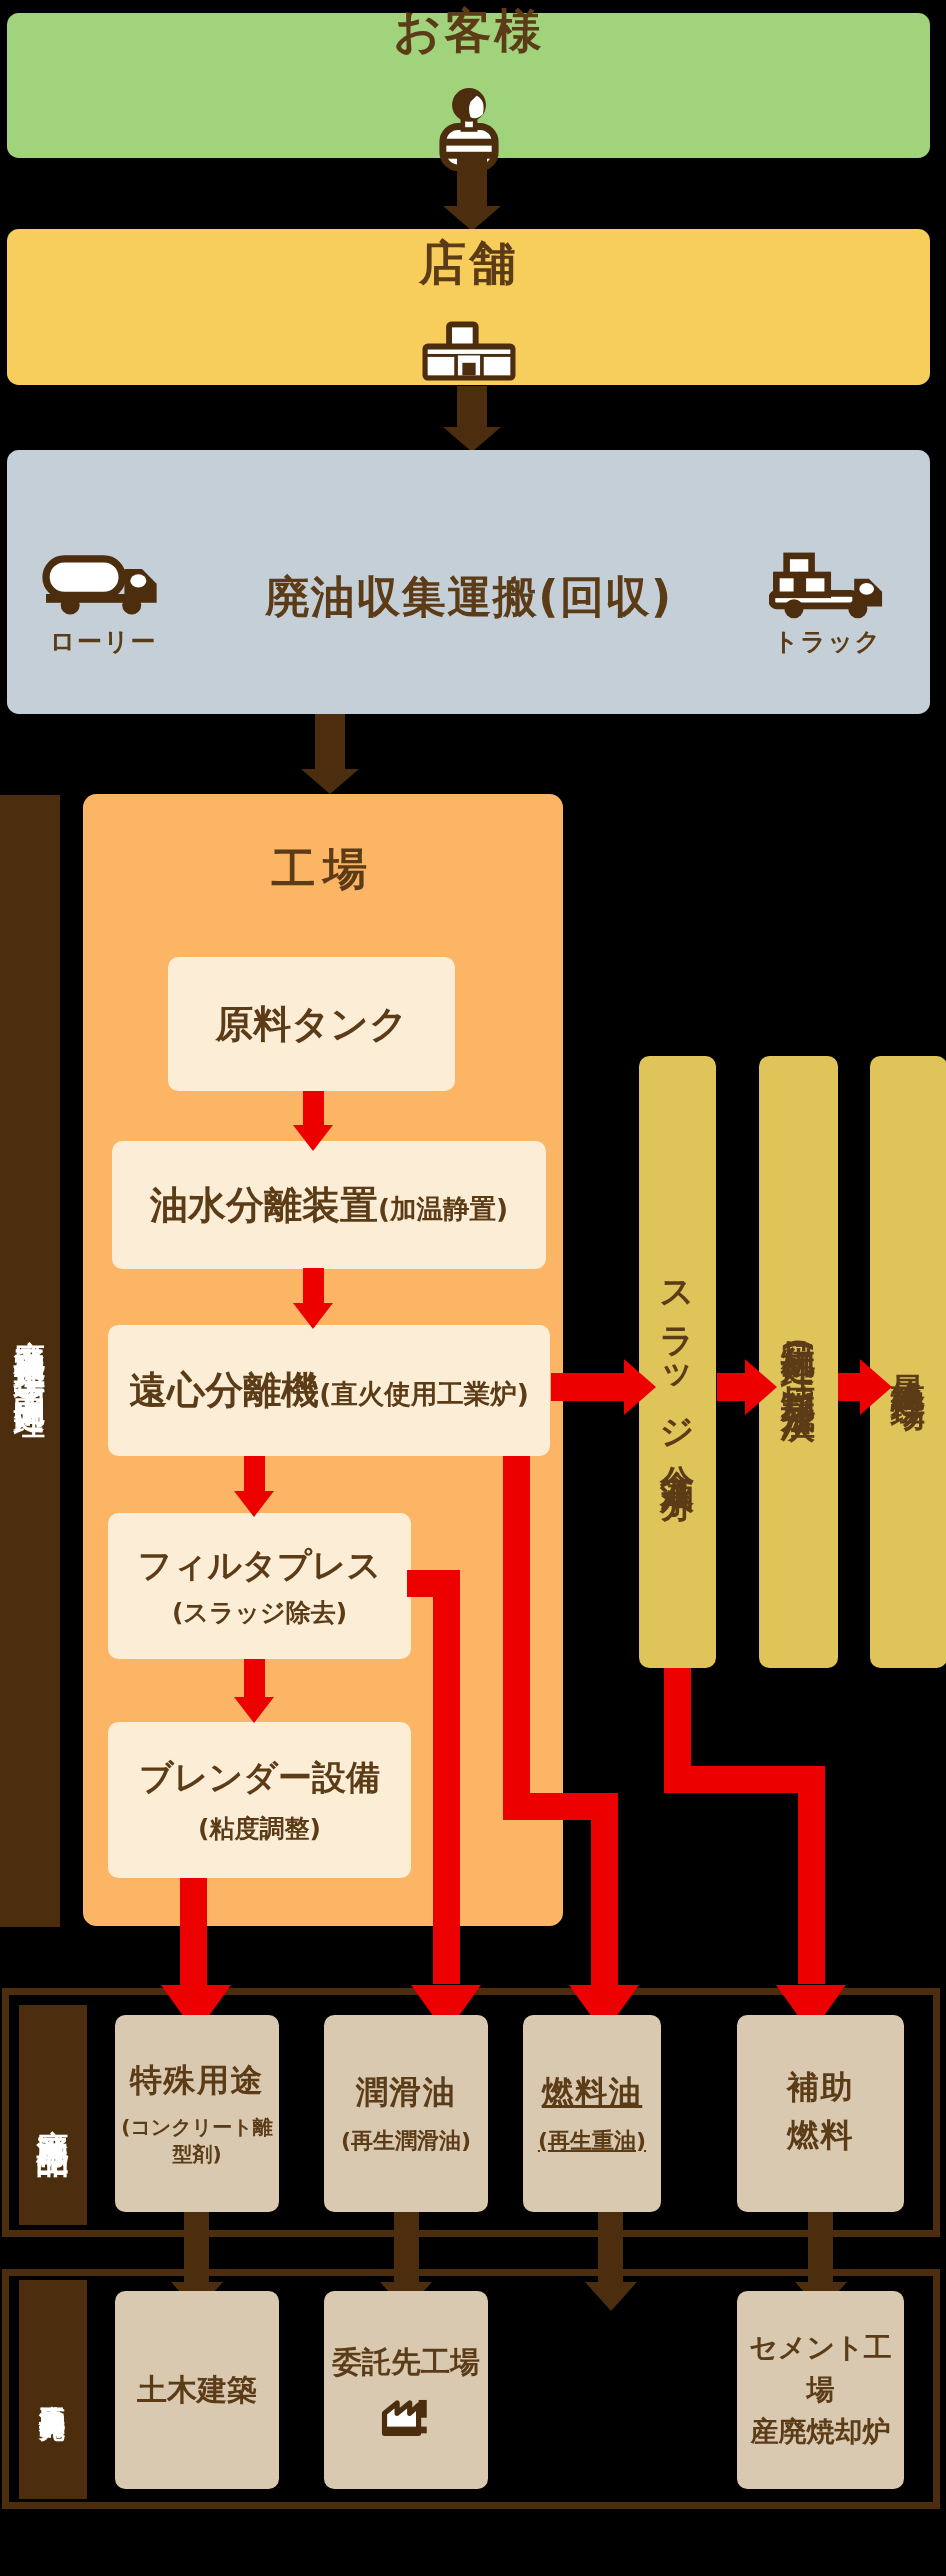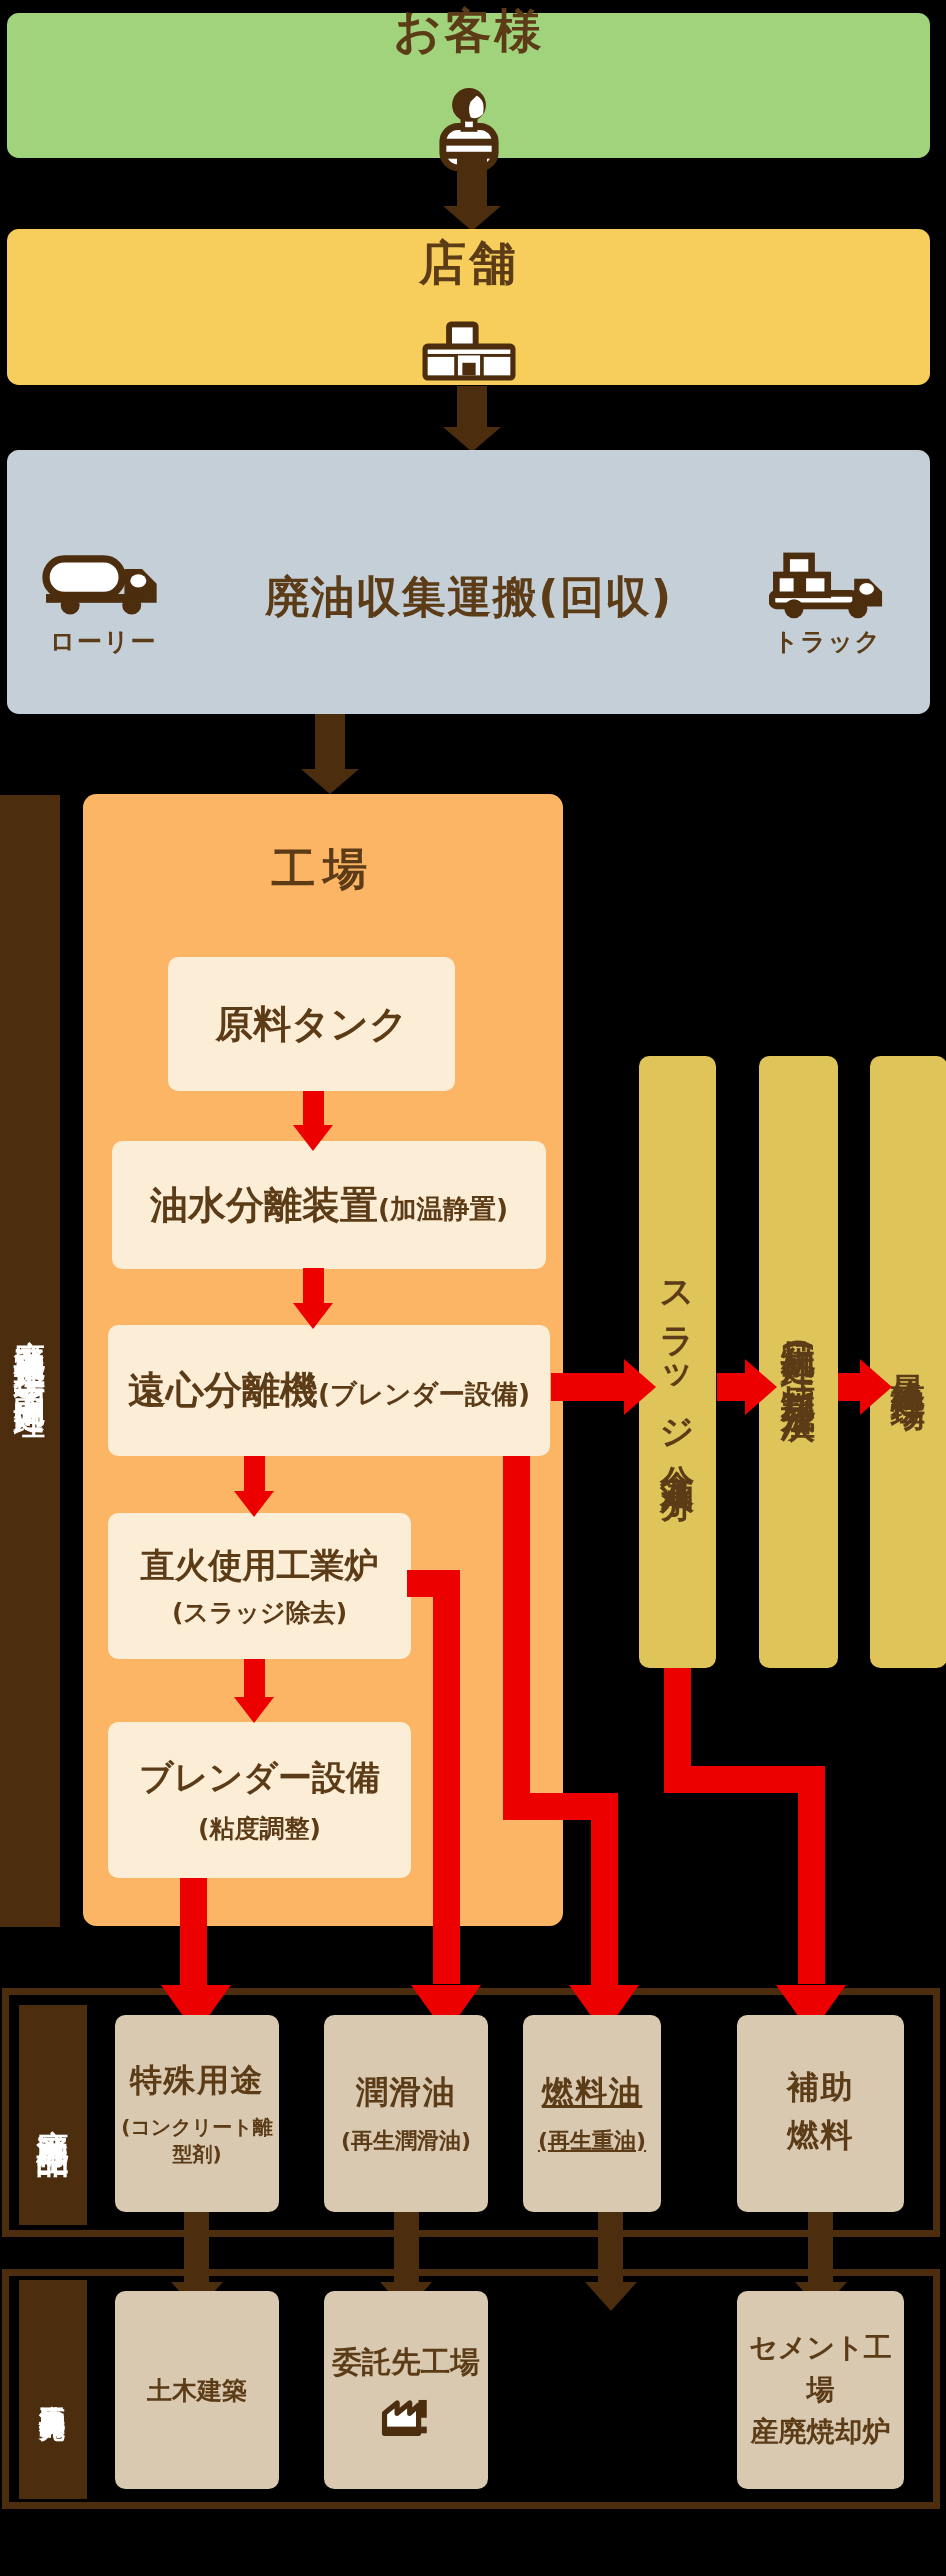--- a/index.html
+++ b/index.html
@@ -144,26 +144,26 @@
   <div class="abs stepbox" style="left:112px;top:1141px;width:434px;height:128px;">
     <div class="stepline">
       <span class="stepmain">油水分離装置</span>
       <span class="stepsub">(加温静置)</span>
     </div>
   </div>
 
   <div class="abs stepbox" style="left:108px;top:1325px;width:442px;height:131px;">
     <div class="stepline">
       <span class="stepmain">遠心分離機</span>
-      <span class="stepsub">(ブレンダー設備)</span>
+      <span class="stepsub">(直火使用工業炉)</span>
     </div>
   </div>
 
   <div class="abs stepbox" style="left:108px;top:1513px;width:303px;height:146px;">
-    <span class="smline">直火使用工業炉</span>
+    <span class="smline">フィルタプレス</span>
     <span class="smsub">(スラッジ除去)</span>
   </div>
 
   <div class="abs stepbox" style="left:108px;top:1722px;width:303px;height:156px;gap:11px;">
     <span class="smline">ブレンダー設備</span>
     <span class="smsub">(粘度調整)</span>
   </div>
 
   <div class="abs redbg" style="left:303px;top:1091px;width:20.6px;height:34px;"></div>
   <div class="abs tri tri-down-red-sm" style="left:293px;top:1125px;"></div>
@@ -247,21 +247,21 @@
   <div class="abs tri tri-down-brown-sm" style="left:585px;top:2282px;"></div>
 
   <div class="abs stem" style="left:808px;top:2212px;width:25px;height:70px;"></div>
   <div class="abs tri tri-down-brown-sm" style="left:795px;top:2282px;"></div>
 
   <div class="abs vbar" style="left:19px;top:2280px;width:68px;height:219px;">
     <span class="vbartext" style="font-size:26px;letter-spacing:1.5px;">廃油再生品需要先</span>
   </div>
 
   <div class="abs prodbox" style="left:115px;top:2291px;width:164px;height:198px;">
-    <span style="font-size:25px;">土木建築</span>
+    <span style="font-size:30px;">土木建築</span>
   </div>
 
   <div class="abs prodbox" style="left:324px;top:2291px;width:164px;height:198px;gap:14.7px;">
     <span style="font-size:29.5px;">委託先工場</span>
     <span>
       <svg width="52" height="40" viewBox="0 0 70 54">
         <rect x="52" y="4" width="11" height="24" fill="#4C2D0E"></rect>
         <path d="M6 49 V22 L23 8 V22 L40 8 V22 L52 11 V49 Z" fill="#FFFFFF" stroke="#4C2D0E" stroke-width="7" stroke-linejoin="round"></path>
         <rect x="6" y="40" width="57" height="9" fill="#4C2D0E"></rect>
       </svg>

